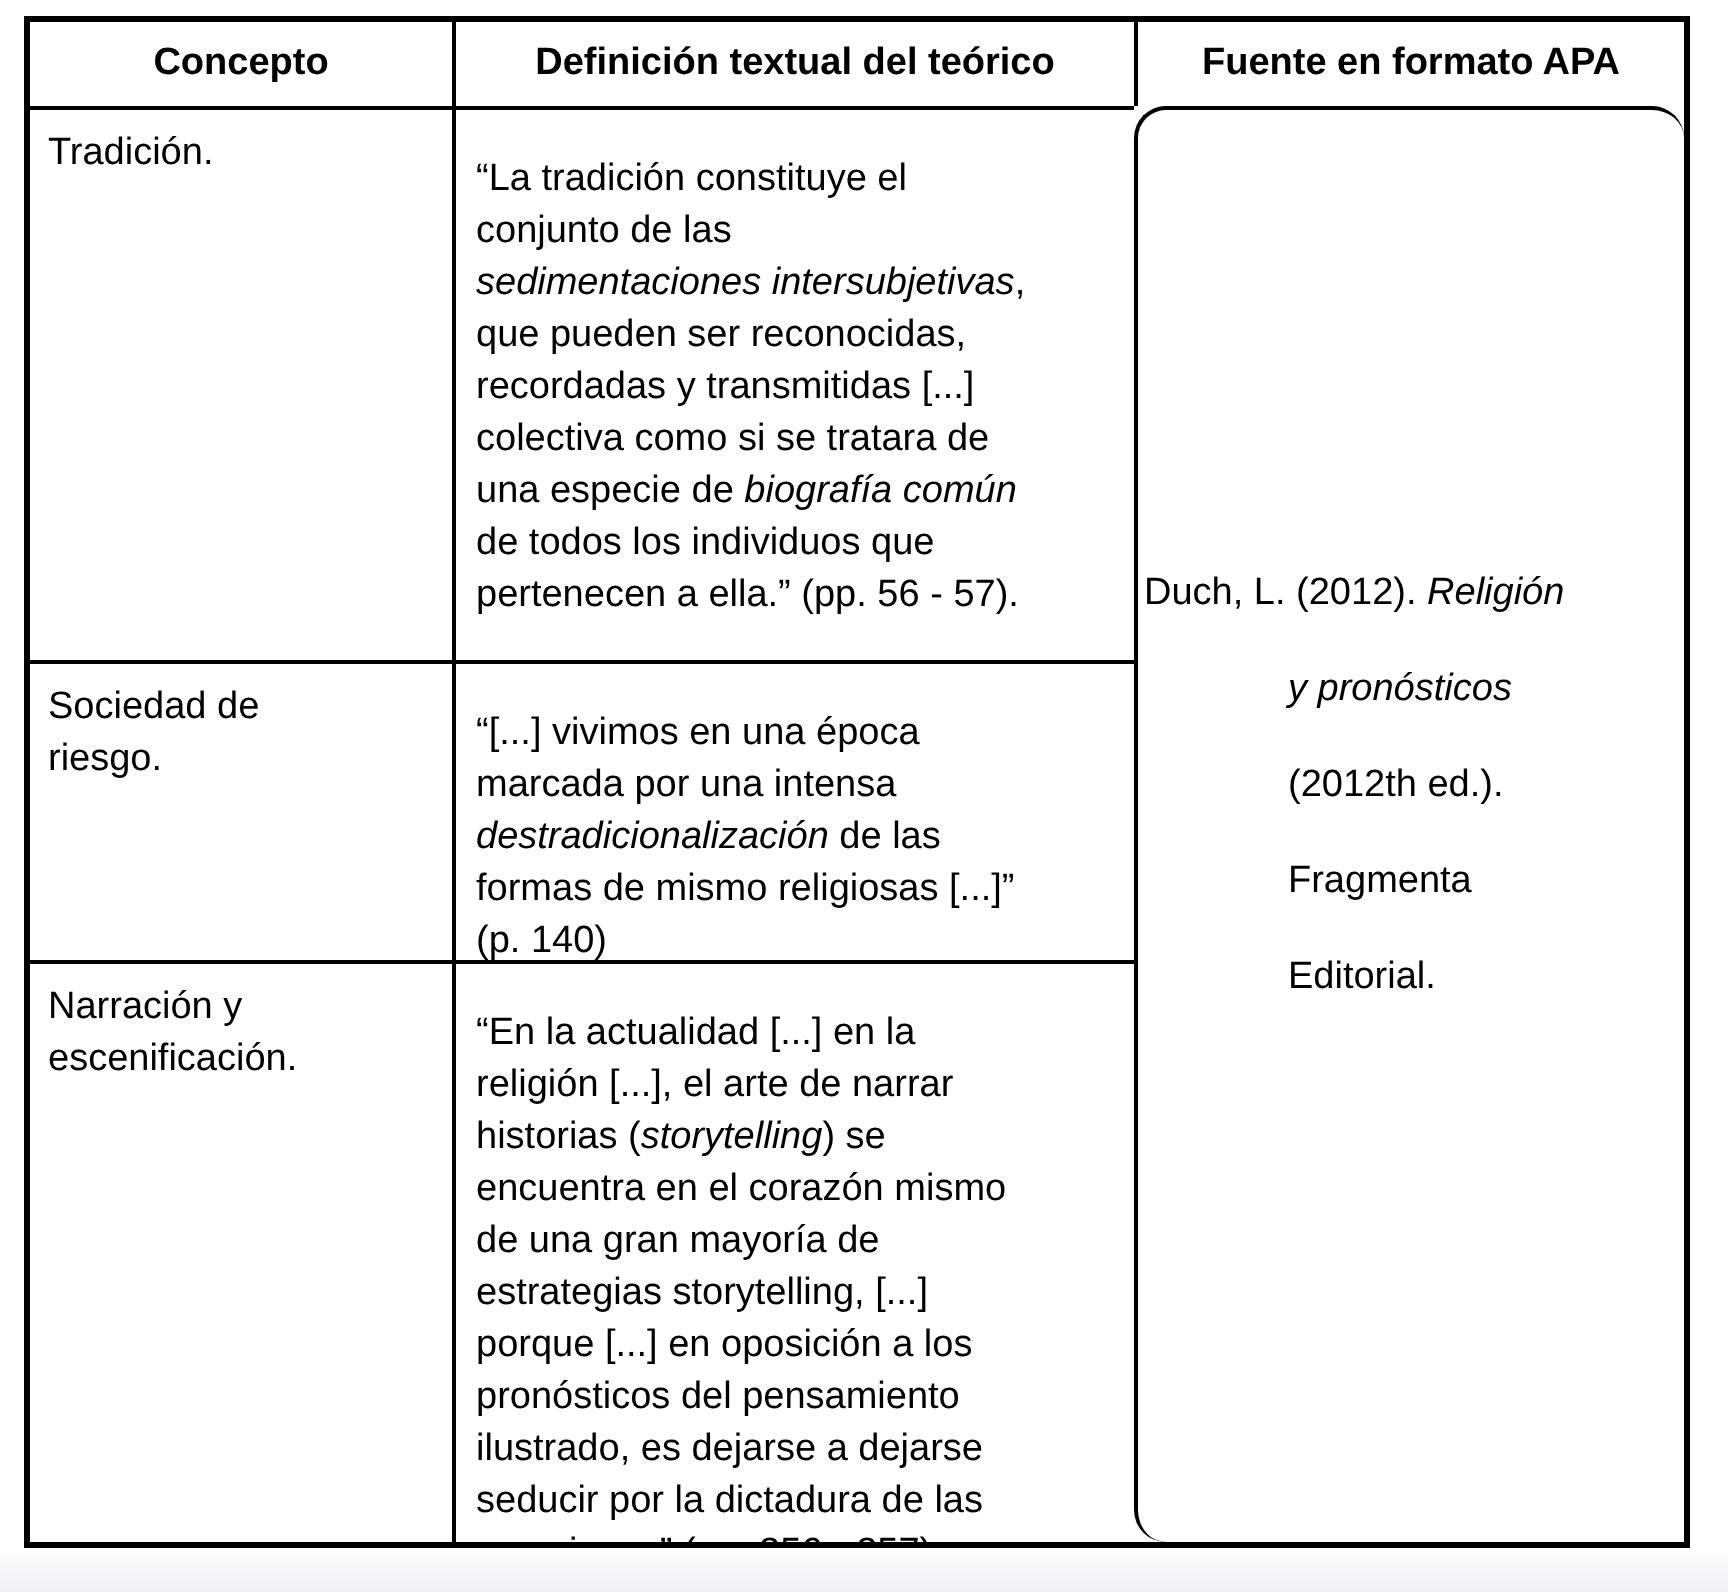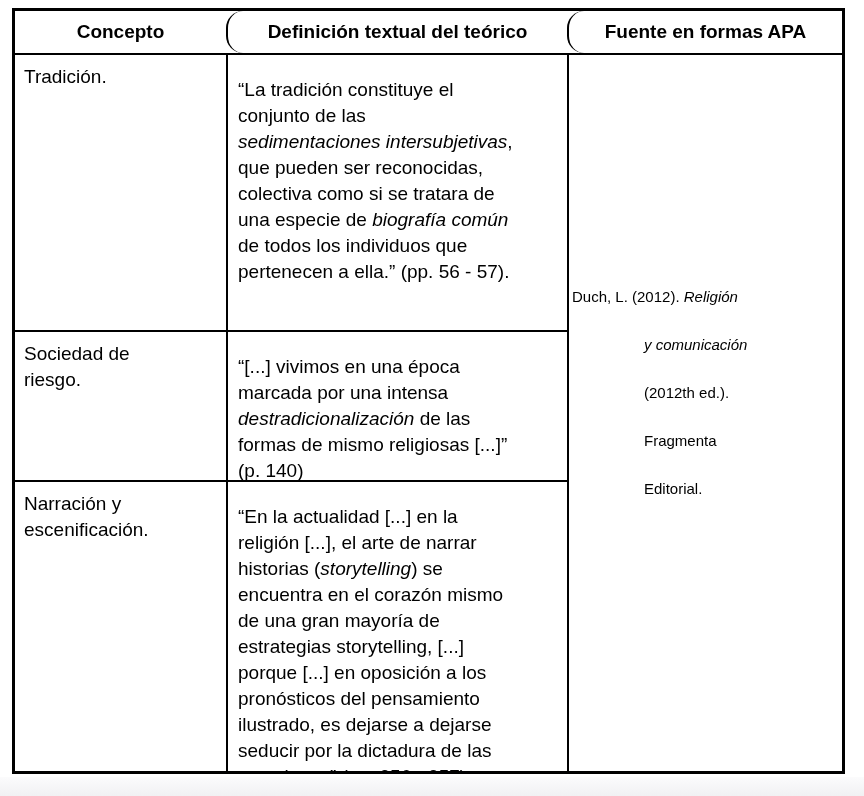--- a/index.html
+++ b/index.html
@@ -35,21 +35,20 @@
   .b-left { border-left: 2px solid #000000; }
   .b-top  { border-top: 2px solid #000000; }
 
   .th {
     display: flex;
     align-items: center;
     justify-content: center;
     font-weight: bold;
     font-size: 19px;
     text-align: center;
-    border-radius: 17px;
   }
 
   .concept-cell {
     font-size: 19px;
     line-height: 26px;
     padding: 9px 6px 0 9px;
   }
   .definition-cell {
     font-size: 19px;
     line-height: 26px;
@@ -58,22 +57,23 @@
   .rich-line {
     white-space: nowrap;
   }
 
   .source-cell {
     grid-column: 3;
     grid-row: 2 / span 3;
     display: flex;
     flex-direction: column;
     justify-content: center;
-    font-size: 15px;
+    font-size: 19px;
     padding: 0 14px 40px 0;
+    border-radius: 16px;
   }
   .source-cell .rich-line {
     line-height: 26px;
     margin: 11px 0;
     padding-left: 75px;
   }
   .source-cell .rich-line:first-child {
     padding-left: 3px;
   }
 
@@ -93,40 +93,41 @@
 
   <div class="doc-table">
 
     <div class="cell th">
       <span>Concepto</span>
     </div>
     <div class="cell th b-left">
       <span>Definición textual del teórico</span>
     </div>
     <div class="cell th b-left">
-      <span>Fuente en formas APA</span>
+      <span>Fuente en formato APA</span>
     </div>
 
     <div class="cell concept-cell b-top">
         <div class="rich-line"><span>Tradición.</span></div>
       </div>
     <div class="cell definition-cell b-top b-left">
         <div class="rich-line"><span>“La tradición constituye el</span></div>
         <div class="rich-line"><span>conjunto de las</span></div>
         <div class="rich-line"><i>sedimentaciones intersubjetivas</i><span>,</span></div>
         <div class="rich-line"><span>que pueden ser reconocidas,</span></div>
+        <div class="rich-line"><span>recordadas y transmitidas [...]</span></div>
         <div class="rich-line"><span>colectiva como si se tratara de</span></div>
         <div class="rich-line"><span>una especie de </span><i>biografía común</i></div>
         <div class="rich-line"><span>de todos los individuos que</span></div>
         <div class="rich-line"><span>pertenecen a ella.” (pp. 56 - 57).</span></div>
       </div>
 
     <div class="cell source-cell b-top b-left">
         <div class="rich-line"><span>Duch, L. (2012). </span><i>Religión</i></div>
-        <div class="rich-line"><i>y comunicación</i></div>
+        <div class="rich-line"><i>y pronósticos</i></div>
         <div class="rich-line"><span>(2012th ed.).</span></div>
         <div class="rich-line"><span>Fragmenta</span></div>
         <div class="rich-line"><span>Editorial.</span></div>
       </div>
 
     <div class="cell concept-cell b-top">
         <div class="rich-line"><span>Sociedad de</span></div>
         <div class="rich-line"><span>riesgo.</span></div>
       </div>
     <div class="cell definition-cell b-top b-left">

